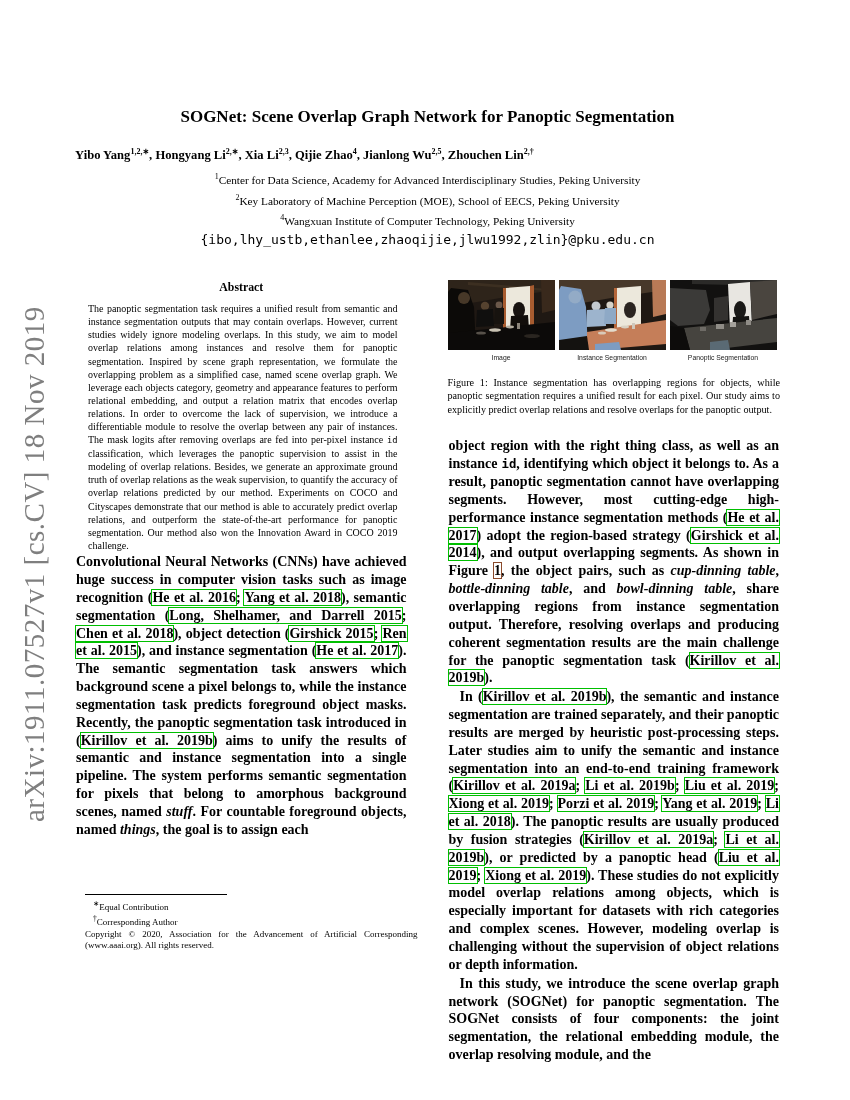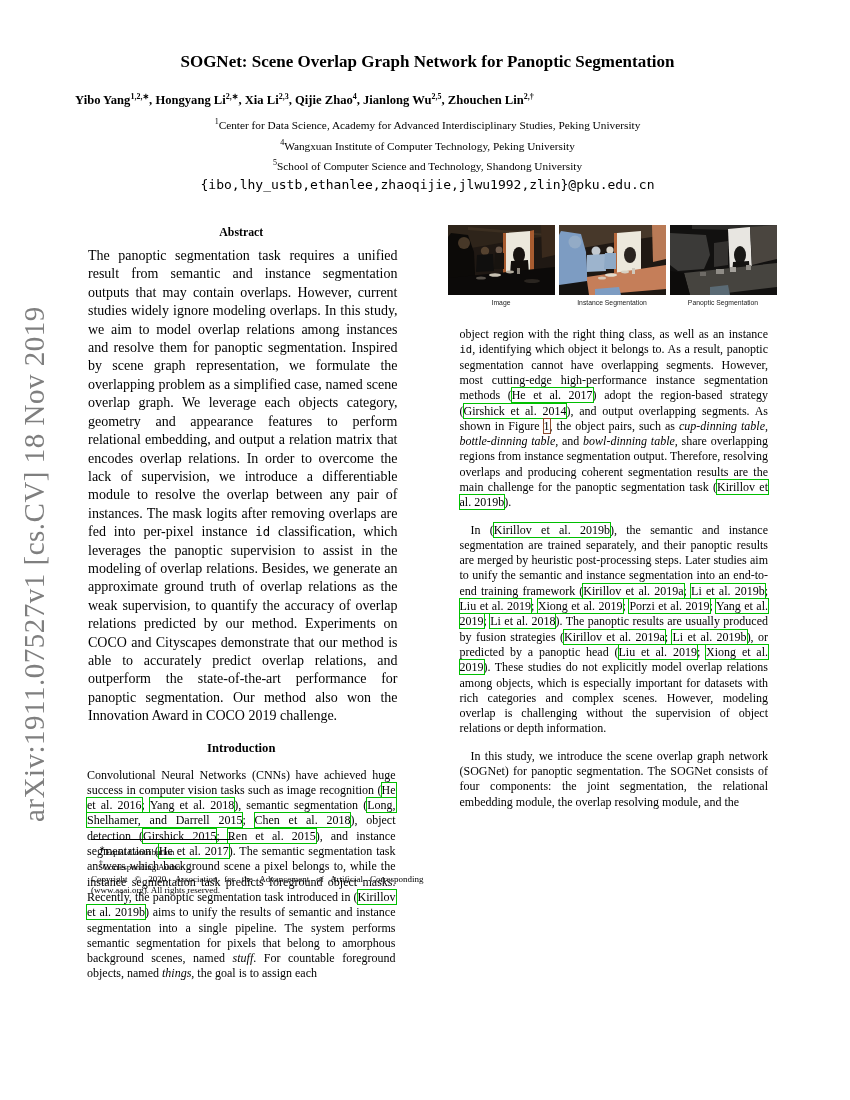--- a/index.html
+++ b/index.html
@@ -2,37 +2,37 @@
 <html><head>
 <meta charset="utf-8">
 <style>
   html,body{margin:0;padding:0;background:#ffffff;}
   .page{position:relative;width:850px;height:1100px;background:#ffffff;overflow:hidden;
         font-family:"Liberation Serif",serif;color:#000;}
   .arxiv-watermark{position:absolute;left:18px;top:822px;transform:rotate(-90deg);
         transform-origin:left top;white-space:nowrap;font-size:29px;color:#7f7f7f;
         font-family:"Liberation Serif",serif;letter-spacing:0.5px;}
   .content{position:absolute;left:75px;top:0;width:705px;}
-  .title{margin:0;padding-top:52px;text-align:center;font-size:17px;font-weight:bold;line-height:1.15;}
+  .title{margin:0;padding-top:107px;text-align:center;font-size:17px;font-weight:bold;line-height:1.15;}
   .authors{margin-top:20px;font-size:12.6px;font-weight:bold;}
   .authors sup,.affil sup{font-size:8px;}
   .affils{margin-top:5px;text-align:center;font-size:11.3px;line-height:17px;}
   .email{margin-top:2px;text-align:center;font-family:"DejaVu Sans Mono",monospace;font-size:13px;}
   .columns{display:flex;gap:40px;margin-top:33px;height:672px;}
   .col{width:340px;position:relative;}
   .abstract-heading{text-align:center;font-weight:bold;font-size:11.8px;margin-bottom:7px;}
-  .abstract-body{padding-left:13px;padding-right:10px;font-size:14px;line-height:1.315;text-align:justify;}
+  .abstract-body{padding-left:13px;padding-right:10px;font-size:10px;line-height:1.315;text-align:justify;}
   .section-heading{text-align:center;font-weight:bold;font-size:12.6px;margin-top:15px;margin-bottom:6px;}
-  .body-p{font-size:12px;line-height:1.275;text-align:justify;margin:12px;}
+  .body-p{font-size:14px;line-height:1.275;text-align:justify;margin:1px;font-weight:bold;}
   .indent{text-indent:11px;}
   .cite{outline:1px solid #00bf00;}
   .figref{outline:1px solid #8b4a2b;}
   .it{font-style:italic;}
   .mono{font-family:"DejaVu Sans Mono",monospace;font-size:0.88em;}
-  .footnote{position:absolute;left:16px;bottom:0;width:100%;font-size:9px;line-height:1.3;}
+  .footnote{position:absolute;left:10px;bottom:0;width:100%;font-size:9px;line-height:1.3;}
   .fn-rule{width:142px;border-top:1px solid #000;margin-bottom:4px;}
   .fn-line{text-indent:8px;}
   .fn-copyright{text-align:justify;}
   .figure-panels{display:flex;gap:4px;}
   .figure-panels svg{display:block;width:107px;height:70px;}
   .figure-panel-captions{display:flex;gap:4px;margin-top:4px;}
   .figure-panel-captions div{width:107px;text-align:center;font-family:"Liberation Sans",sans-serif;
         font-size:6.8px;color:#222;}
   .fig-caption{margin-top:15px;font-size:10.2px;line-height:1.32;text-align:justify;}
   .right-body{margin-top:21px;}
@@ -45,32 +45,31 @@
   <div class="arxiv-watermark">arXiv:1911.07527v1  [cs.CV]  18 Nov 2019</div>
 
   <div class="content">
 
     <h1 class="title">SOGNet: Scene Overlap Graph Network for Panoptic Segmentation</h1>
 
     <div class="authors"><span>Yibo Yang</span><sup>1,2,∗</sup><span>, Hongyang Li</span><sup>2,∗</sup><span>, Xia Li</span><sup>2,3</sup><span>, Qijie Zhao</span><sup>4</sup><span>, Jianlong Wu</span><sup>2,5</sup><span>, Zhouchen Lin</span><sup>2,†</sup></div>
 
     <div class="affils">
       <div class="affil"><sup>1</sup><span>Center for Data Science, Academy for Advanced Interdisciplinary Studies, Peking University</span></div>
+      <div class="affil"><sup>2</sup><span>Key Laboratory of Machine Perception (MOE), School of EECS, Peking University</span></div>
       <div class="affil"><sup>4</sup><span>Wangxuan Institute of Computer Technology, Peking University</span></div>
-      <div class="affil"><sup>5</sup><span>School of Computer Science and Technology, Shandong University</span></div>
     </div>
 
     <div class="email">{ibo,lhy_ustb,ethanlee,zhaoqijie,jlwu1992,zlin}@pku.edu.cn</div>
 
     <div class="columns">
 
       <div class="col">
         <div class="abstract-heading">Abstract</div>
         <div class="abstract-body"><span>The panoptic segmentation task requires a unified result from semantic and instance segmentation outputs that may contain overlaps. However, current studies widely ignore modeling overlaps. In this study, we aim to model overlap relations among instances and resolve them for panoptic segmentation. Inspired by scene graph representation, we formulate the overlapping problem as a simplified case, named scene overlap graph. We leverage each objects category, geometry and appearance features to perform relational embedding, and output a relation matrix that encodes overlap relations. In order to overcome the lack of supervision, we introduce a differentiable module to resolve the overlap between any pair of instances. The mask logits after removing overlaps are fed into per-pixel instance </span><span class="mono">id</span><span> classification, which leverages the panoptic supervision to assist in the modeling of overlap relations. Besides, we generate an approximate ground truth of overlap relations as the weak supervision, to quantify the accuracy of overlap relations predicted by our method. Experiments on COCO and Cityscapes demonstrate that our method is able to accurately predict overlap relations, and outperform the state-of-the-art performance for panoptic segmentation. Our method also won the Innovation Award in COCO 2019 challenge.</span></div>
-        <div class="section-heading">Introduction</div>
         <p class="body-p"><span>Convolutional Neural Networks (CNNs) have achieved huge success in computer vision tasks such as image recognition (</span><span class="cite">He et al. 2016</span><span>; </span><span class="cite">Yang et al. 2018</span><span>), semantic segmentation (</span><span class="cite">Long, Shelhamer, and Darrell 2015</span><span>; </span><span class="cite">Chen et al. 2018</span><span>), object detection (</span><span class="cite">Girshick 2015</span><span>; </span><span class="cite">Ren et al. 2015</span><span>), and instance segmentation (</span><span class="cite">He et al. 2017</span><span>). The semantic segmentation task answers which background scene a pixel belongs to, while the instance segmentation task predicts foreground object masks. Recently, the panoptic segmentation task introduced in (</span><span class="cite">Kirillov et al. 2019b</span><span>) aims to unify the results of semantic and instance segmentation into a single pipeline. The system performs semantic segmentation for pixels that belong to amorphous background scenes, named </span><span class="it">stuff</span><span>. For countable foreground objects, named </span><span class="it">things</span><span>, the goal is to assign each</span></p>
 
         <div class="footnote">
           <div class="fn-rule"></div>
           <div class="fn-line"><sup>∗</sup><span>Equal Contribution</span></div>
           <div class="fn-line"><sup>†</sup><span>Corresponding Author</span></div>
           <div class="fn-copyright">Copyright © 2020, Association for the Advancement of Artificial Corresponding (www.aaai.org). All rights reserved.</div>
         </div>
       </div>
 
@@ -139,20 +138,21 @@
             <rect x="30" y="47" width="6" height="4" fill="#6e6b66"></rect>
           </svg>
         </div>
 
         <div class="figure-panel-captions">
           <div>Image</div>
           <div>Instance Segmentation</div>
           <div>Panoptic Segmentation</div>
         </div>
 
+        <div class="fig-caption">Figure 1: Instance segmentation has overlapping regions for objects, while panoptic segmentation requires a unified result for each pixel. Our study aims to explicitly predict overlap relations and resolve overlaps for the panoptic output.</div>
 
         <div class="right-body">
           <p class="body-p"><span>object region with the right thing class, as well as an instance </span><span class="mono">id</span><span>, identifying which object it belongs to. As a result, panoptic segmentation cannot have overlapping segments. However, most cutting-edge high-performance instance segmentation methods (</span><span class="cite">He et al. 2017</span><span>) adopt the region-based strategy (</span><span class="cite">Girshick et al. 2014</span><span>), and output overlapping segments. As shown in Figure </span><span class="figref">1</span><span>, the object pairs, such as </span><span class="it">cup-dinning table</span><span>, </span><span class="it">bottle-dinning table</span><span>, and </span><span class="it">bowl-dinning table</span><span>, share overlapping regions from instance segmentation output. Therefore, resolving overlaps and producing coherent segmentation results are the main challenge for the panoptic segmentation task (</span><span class="cite">Kirillov et al. 2019b</span><span>).</span></p>
           <p class="body-p indent"><span>In (</span><span class="cite">Kirillov et al. 2019b</span><span>), the semantic and instance segmentation are trained separately, and their panoptic results are merged by heuristic post-processing steps. Later studies aim to unify the semantic and instance segmentation into an end-to-end training framework (</span><span class="cite">Kirillov et al. 2019a</span><span>; </span><span class="cite">Li et al. 2019b</span><span>; </span><span class="cite">Liu et al. 2019</span><span>; </span><span class="cite">Xiong et al. 2019</span><span>; </span><span class="cite">Porzi et al. 2019</span><span>; </span><span class="cite">Yang et al. 2019</span><span>; </span><span class="cite">Li et al. 2018</span><span>). The panoptic results are usually produced by fusion strategies (</span><span class="cite">Kirillov et al. 2019a</span><span>; </span><span class="cite">Li et al. 2019b</span><span>), or predicted by a panoptic head (</span><span class="cite">Liu et al. 2019</span><span>; </span><span class="cite">Xiong et al. 2019</span><span>). These studies do not explicitly model overlap relations among objects, which is especially important for datasets with rich categories and complex scenes. However, modeling overlap is challenging without the supervision of object relations or depth information.</span></p>
           <p class="body-p indent"><span>In this study, we introduce the scene overlap graph network (SOGNet) for panoptic segmentation. The SOGNet consists of four components: the joint segmentation, the relational embedding module, the overlap resolving module, and the</span></p>
         </div>
 
       </div>
     </div>
   </div>

